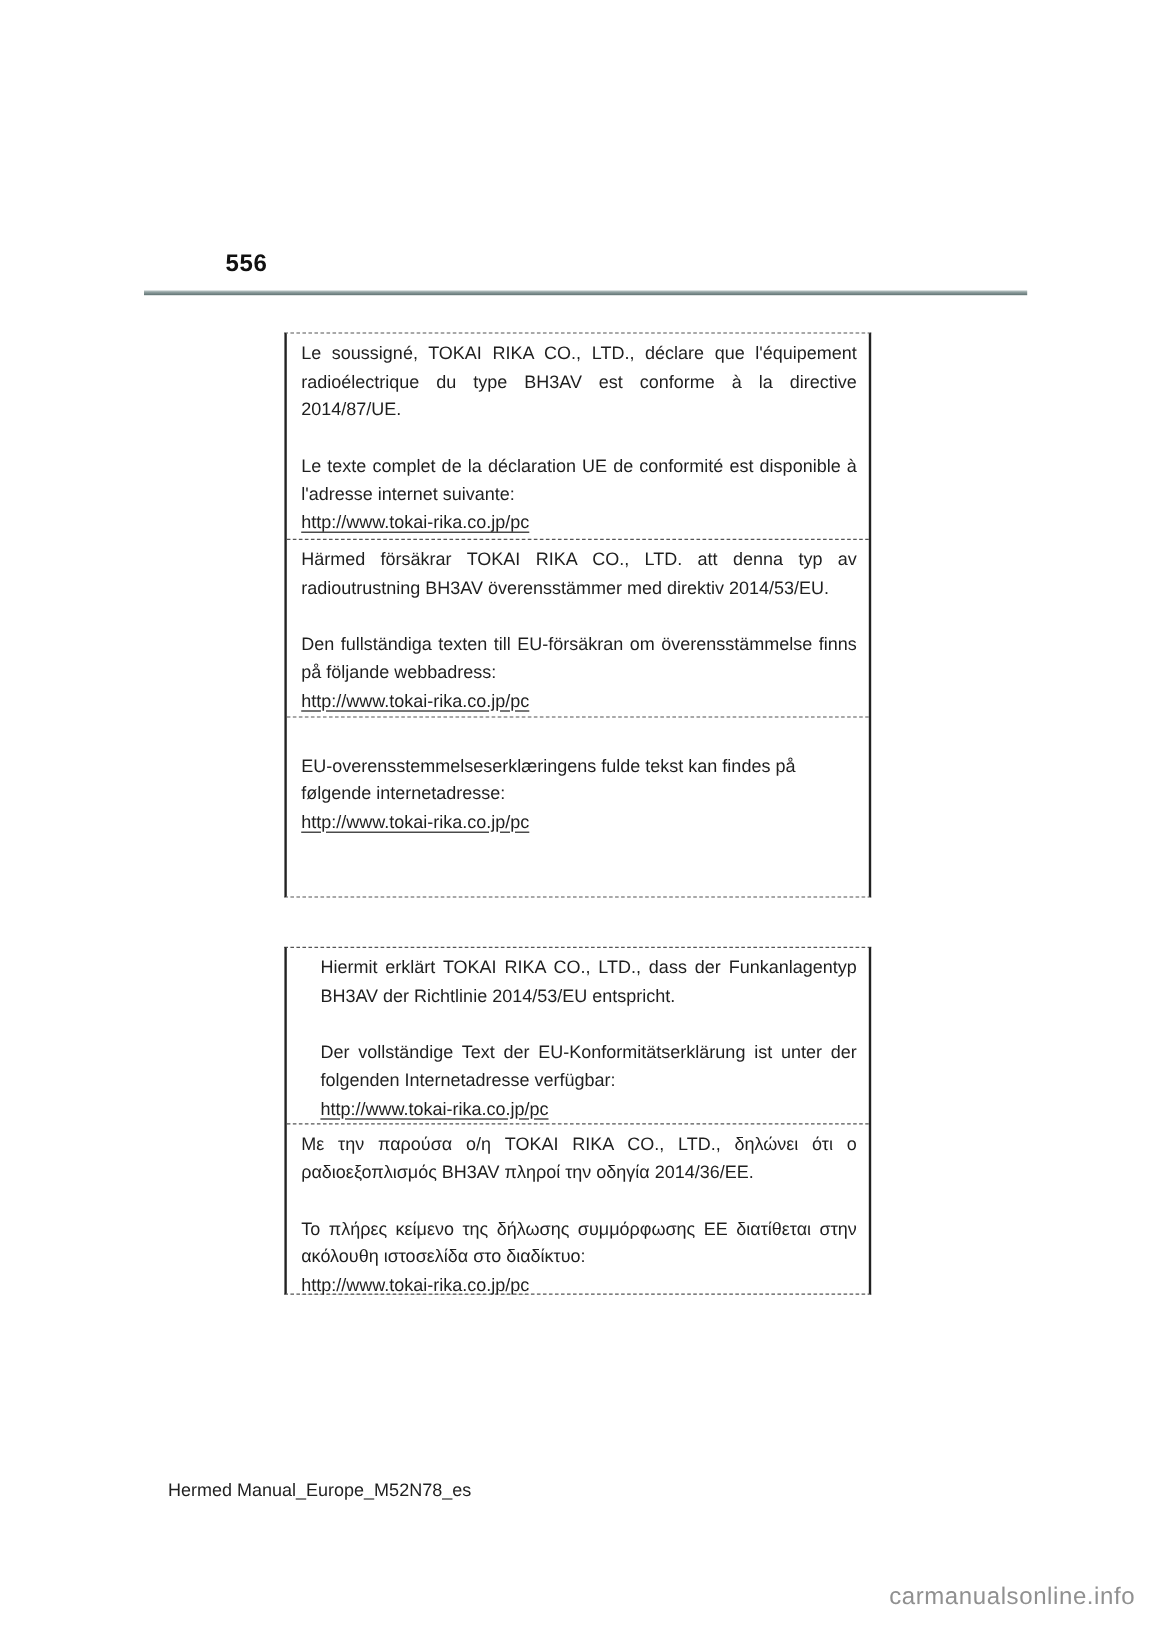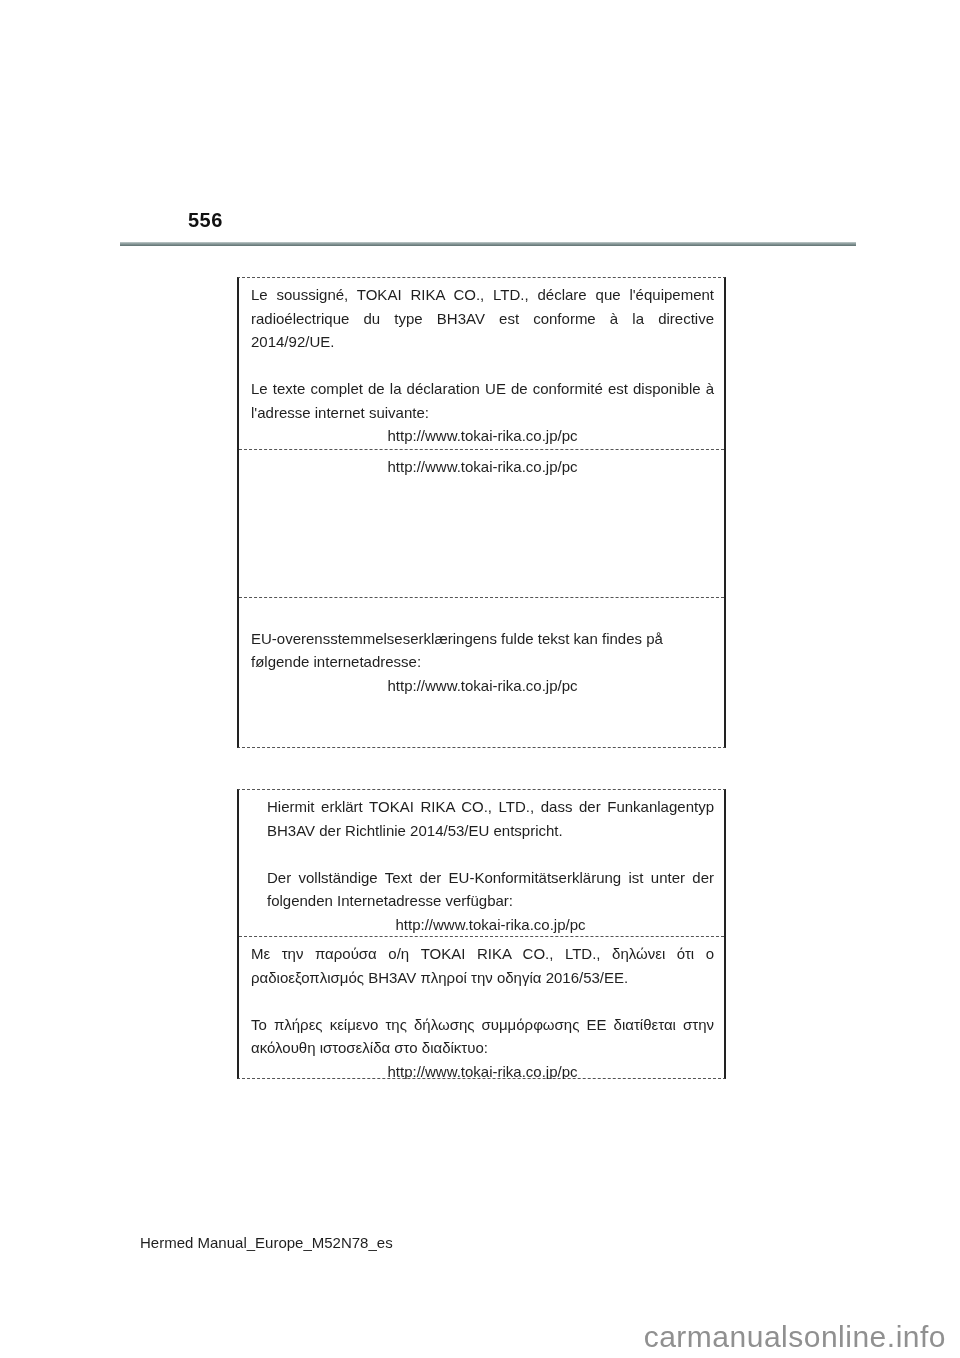--- a/index.html
+++ b/index.html
@@ -44,69 +44,72 @@
   .sec-el{height:142px;}
   .decl p{
     margin:0;
     font-size:15px;line-height:23.5px;
     color:#1f1f1f;
     text-align:justify;
   }
   .decl p.para2{margin-top:23.5px;}
   .decl p.no-justify{text-align:left;}
   .decl p.url{
-    text-align:center;
+    text-align:left;
+    text-decoration:underline;
     text-underline-offset:3px;
   }
   .doc-footer{
     position:absolute;left:140px;top:1234px;
     font-size:15px;color:#1f1f1f;
   }
   .watermark{
     position:absolute;right:14px;top:1320px;
-    font-size:30px;color:#909090;letter-spacing:.5px;
+    font-size:20px;color:#909090;letter-spacing:.5px;
   }
 </style>
 </head>
 <body>
 
 <div class="page">
 
   <div class="page-number">556</div>
   <div class="header-rule"></div>
 
   <div class="box-group group-1">
 
     <article class="decl sec-fr">
-      <p class="para1">Le soussigné, TOKAI RIKA CO., LTD., déclare que l'équipement radioélectrique du type BH3AV est conforme à la directive 2014/92/UE.</p>
+      <p class="para1">Le soussigné, TOKAI RIKA CO., LTD., déclare que l'équipement radioélectrique du type BH3AV est conforme à la directive 2014/87/UE.</p>
       <p class="para2">Le texte complet de la déclaration UE de conformité est disponible à l'adresse internet suivante:</p>
       <p class="url">http://www.tokai-rika.co.jp/pc</p>
     </article>
 
     <article class="decl sec-sv">
+      <p class="para1">Härmed försäkrar TOKAI RIKA CO., LTD. att denna typ av radioutrustning BH3AV överensstämmer med direktiv 2014/53/EU.</p>
+      <p class="para2">Den fullständiga texten till EU-försäkran om överensstämmelse finns på följande webbadress:</p>
       <p class="url">http://www.tokai-rika.co.jp/pc</p>
     </article>
 
     <article class="decl sec-da">
       <p class="para2 no-justify">EU-overensstemmelseserklæringens fulde tekst kan findes på følgende internetadresse:</p>
       <p class="url">http://www.tokai-rika.co.jp/pc</p>
     </article>
 
   </div>
 
   <div class="box-group group-2">
 
     <article class="decl sec-de">
       <p class="para1">Hiermit erklärt TOKAI RIKA CO., LTD., dass der Funkanlagentyp BH3AV der Richtlinie 2014/53/EU entspricht.</p>
       <p class="para2">Der vollständige Text der EU-Konformitätserklärung ist unter der folgenden Internetadresse verfügbar:</p>
       <p class="url">http://www.tokai-rika.co.jp/pc</p>
     </article>
 
     <article class="decl sec-el">
-      <p class="para1">Με την παρούσα ο/η TOKAI RIKA CO., LTD., δηλώνει ότι ο ραδιοεξοπλισμός BH3AV πληροί την οδηγία 2016/53/ΕΕ.</p>
+      <p class="para1">Με την παρούσα ο/η TOKAI RIKA CO., LTD., δηλώνει ότι ο ραδιοεξοπλισμός BH3AV πληροί την οδηγία 2014/36/ΕΕ.</p>
       <p class="para2">Το πλήρες κείμενο της δήλωσης συμμόρφωσης ΕΕ διατίθεται στην ακόλουθη ιστοσελίδα στο διαδίκτυο:</p>
       <p class="url">http://www.tokai-rika.co.jp/pc</p>
     </article>
 
   </div>
 
   <div class="doc-footer">Hermed Manual_Europe_M52N78_es</div>
 
   <div class="watermark">carmanualsonline.info</div>
 

